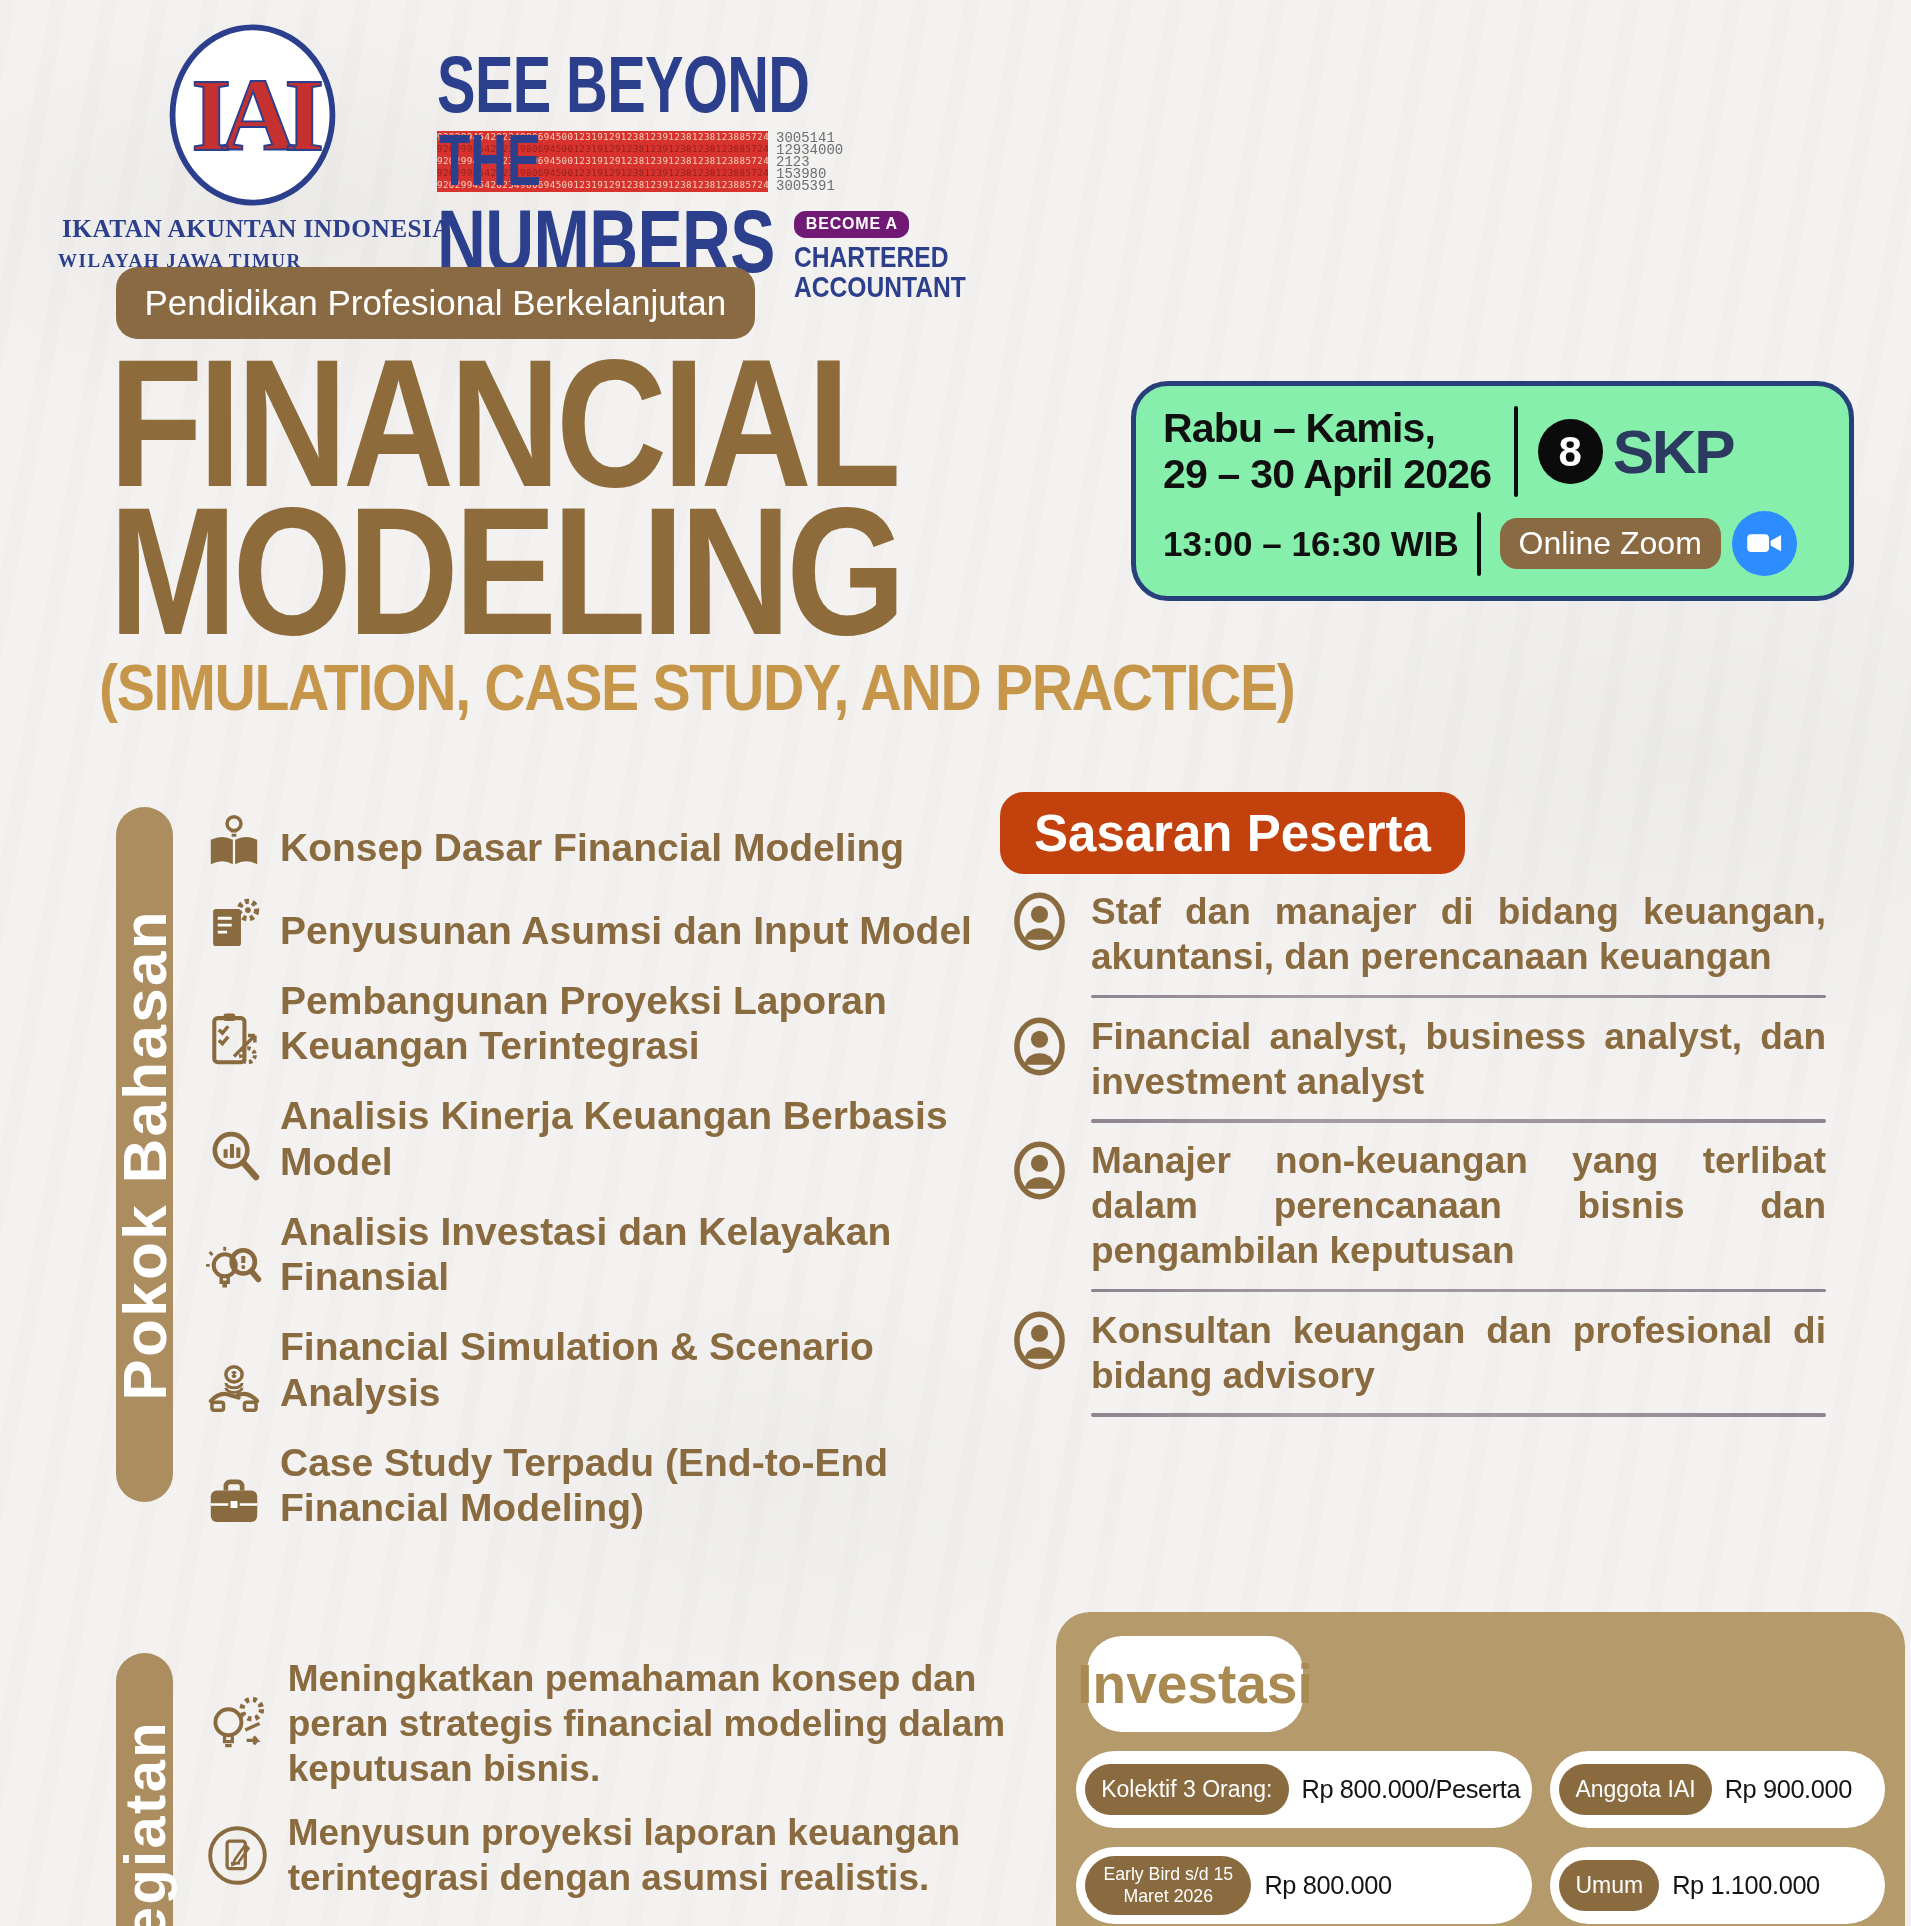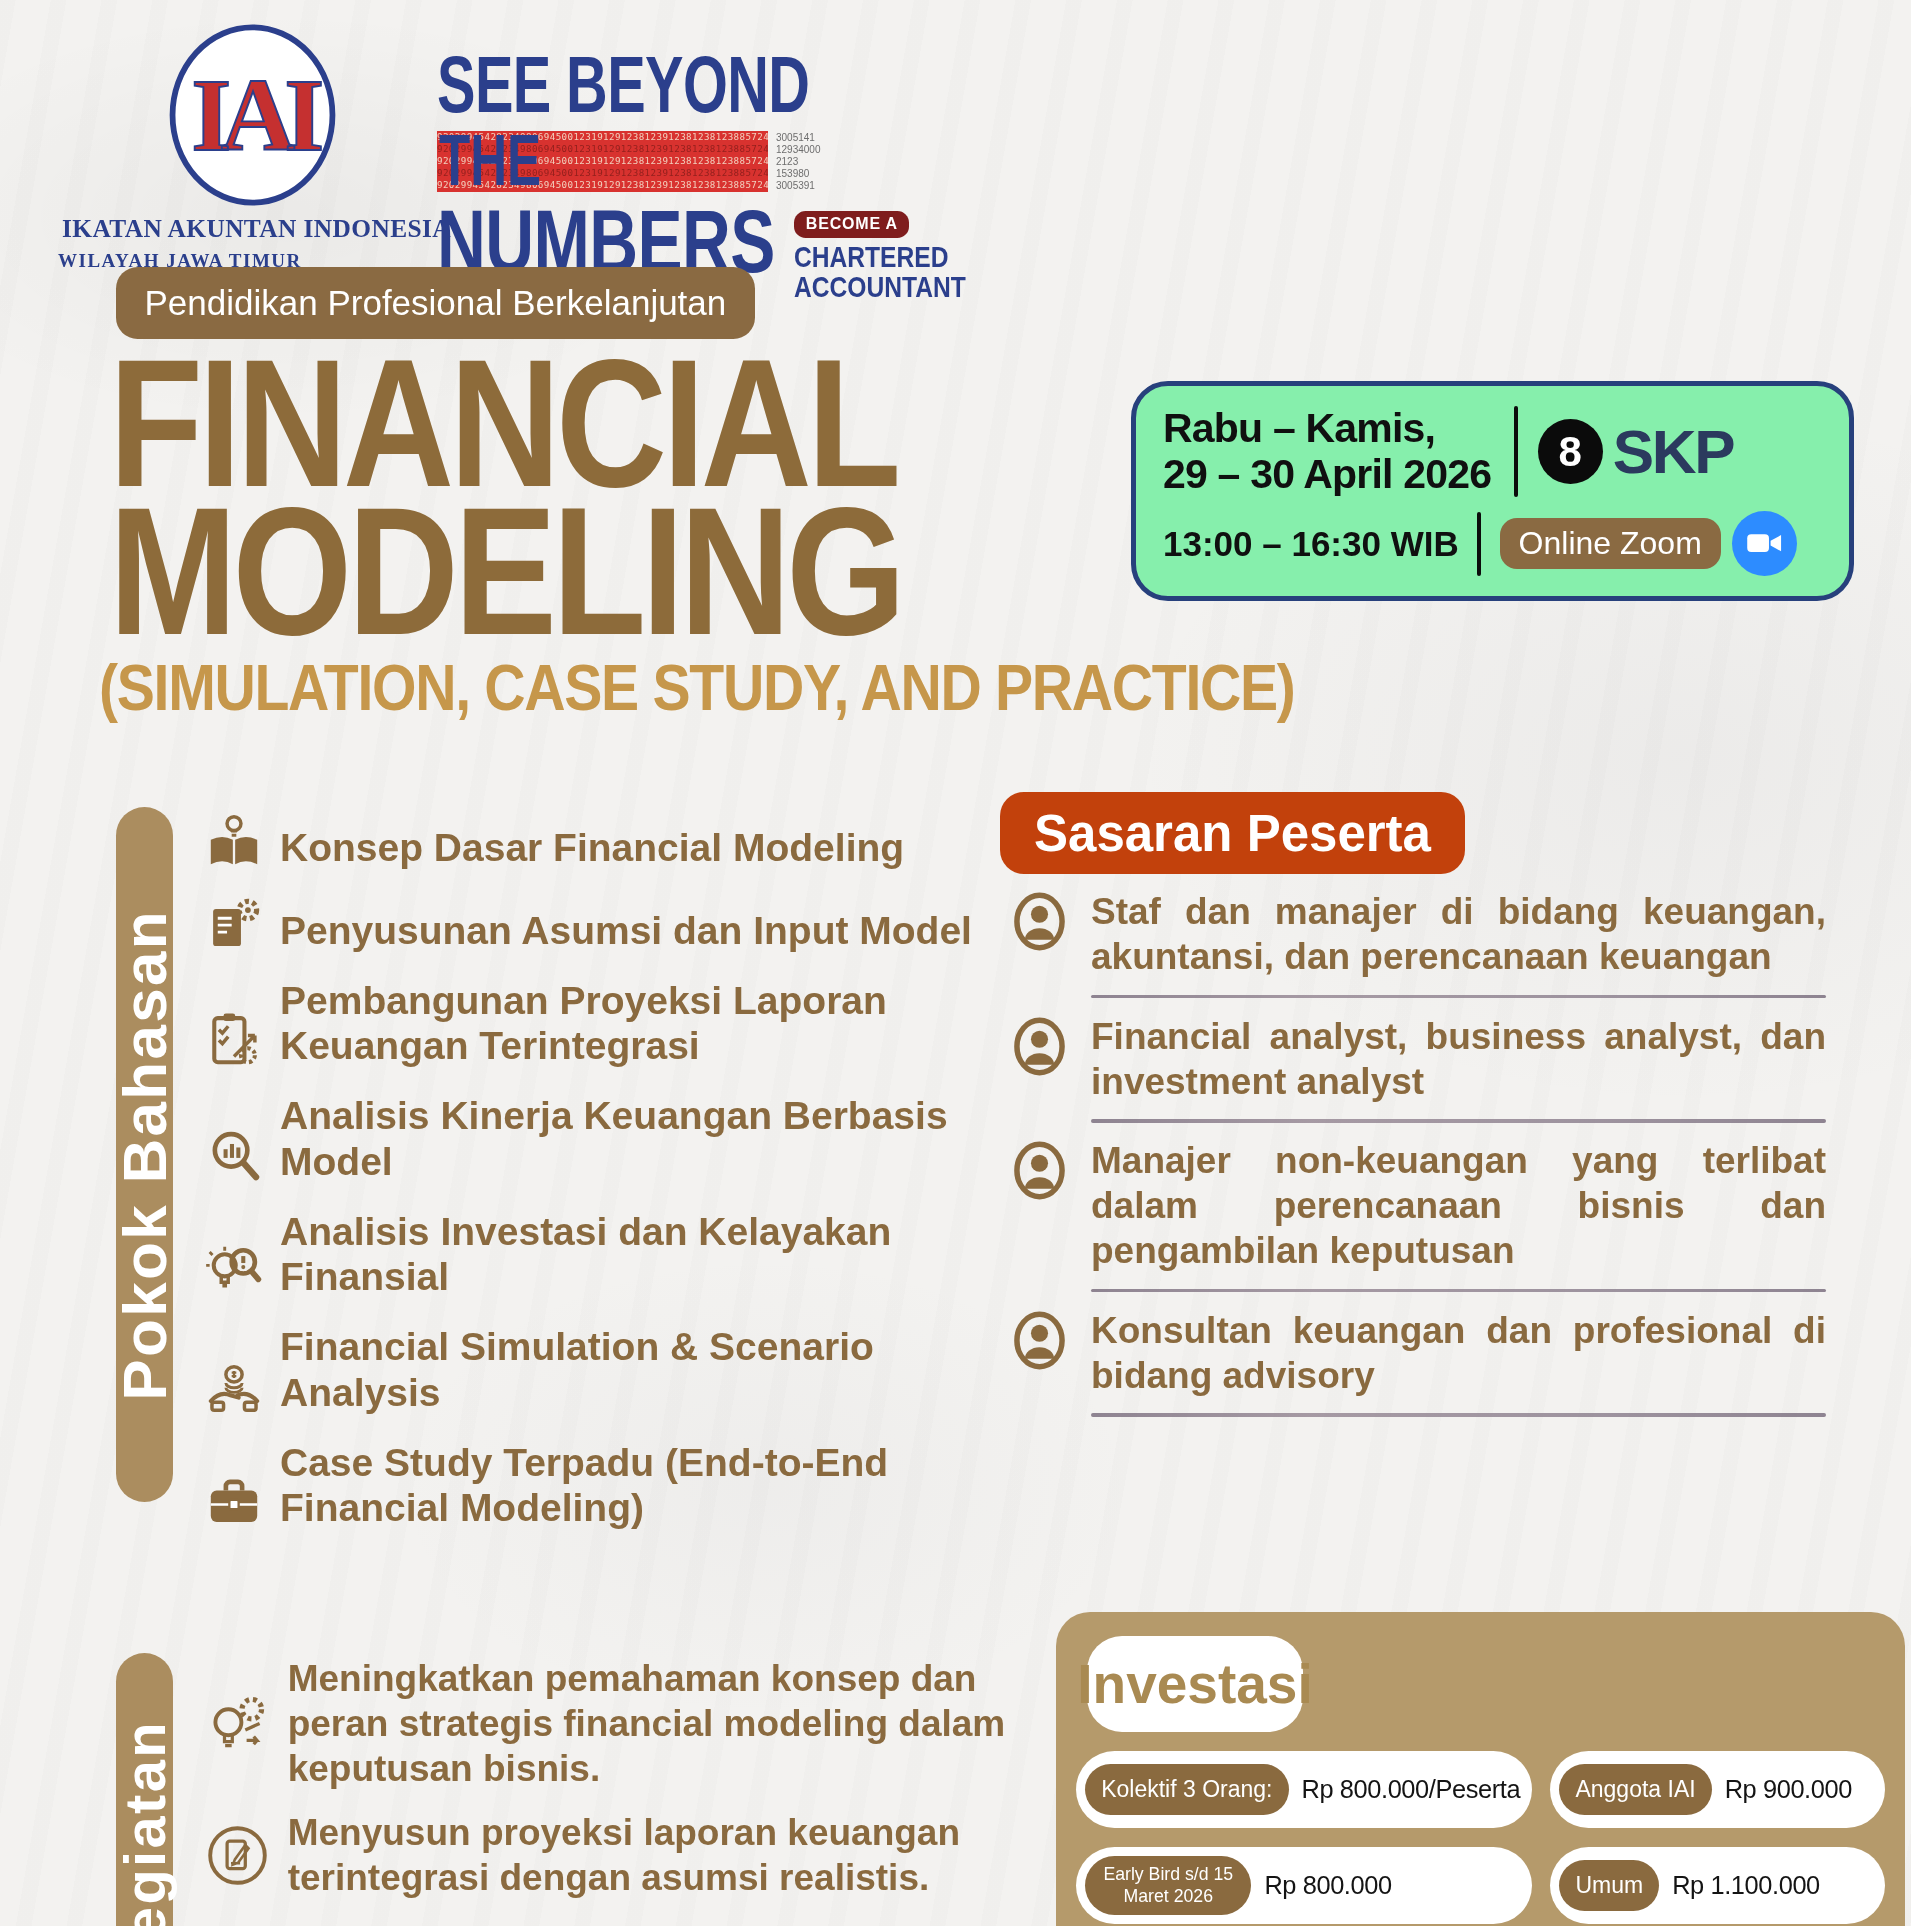--- a/index.html
+++ b/index.html
@@ -22,27 +22,27 @@
   .sbn{left:437px;top:45px;width:674px;}
   .sbn-line1{font-size:79px;font-weight:bold;color:#2b3f8c;letter-spacing:-0.8px;
     transform:scaleX(0.73);transform-origin:left top;white-space:nowrap;line-height:1;}
   .strip-wrap{position:relative;margin-top:7px;height:62px;}
   .strip{position:absolute;left:0;top:0;width:331px;height:61px;background:#d8322f;overflow:hidden;}
   .strip .row{font-family:"DejaVu Sans Mono",monospace;font-size:9.2px;line-height:12px;
     letter-spacing:0.4px;white-space:nowrap;color:#f3d7c4;opacity:.95;}
   .strip .row.alt{color:#8e1f1c;}
   .the-overlay{position:absolute;left:1.5px;top:-7.7px;font-size:73px;font-weight:bold;color:#2b3f8c;
     transform:scaleX(0.70);transform-origin:left top;line-height:1;}
-  .side-nums{position:absolute;left:339px;top:0.8px;font-family:Liberation Sans, sans-serif;
-    font-size:10px;line-height:12px;color:#6e6e6e;}
+  .side-nums{position:absolute;left:339px;top:0.8px;font-family:Liberation Mono, monospace;
+    font-size:14px;line-height:12px;color:#6e6e6e;}
   .sbn-bottom{display:flex;align-items:flex-start;gap:3.9px;margin-top:6.2px;}
   .sbn-numbers{font-size:89px;font-weight:bold;color:#2b3f8c;letter-spacing:-0.8px;
     transform:scaleX(0.76);transform-origin:left top;white-space:nowrap;line-height:0.95;}
   .sbn-right{margin-left:-91px;margin-top:11.6px;}
-  .become-pill{display:inline-block;background:#7f1d1d;color:#fff;font-size:16px;font-weight:bold;
+  .become-pill{display:inline-block;background:#701a75;color:#fff;font-size:16px;font-weight:bold;
     padding:4.6px 11.6px;border-radius:11.6px;letter-spacing:0.8px;}
   .chartered{font-size:30px;font-weight:bold;color:#2b3f8c;line-height:1.02;margin-top:3.9px;
     transform:scaleX(0.82);transform-origin:left top;white-space:nowrap;}
 
   
   .badge{left:116px;top:267px;background:#8a6a42;color:#fff;font-size:35px;
     padding:16px 28.5px;border-radius:21.6px;white-space:nowrap;}
   .title{left:109px;top:349px;color:#8d6b3a;font-weight:bold;font-size:181px;line-height:0.82;
     letter-spacing:-5.4px;transform:scaleX(0.85);transform-origin:left top;white-space:nowrap;}
   .subtitle{left:99px;top:650px;color:#c6974b;font-weight:bold;font-size:65px;letter-spacing:-1.5px;

